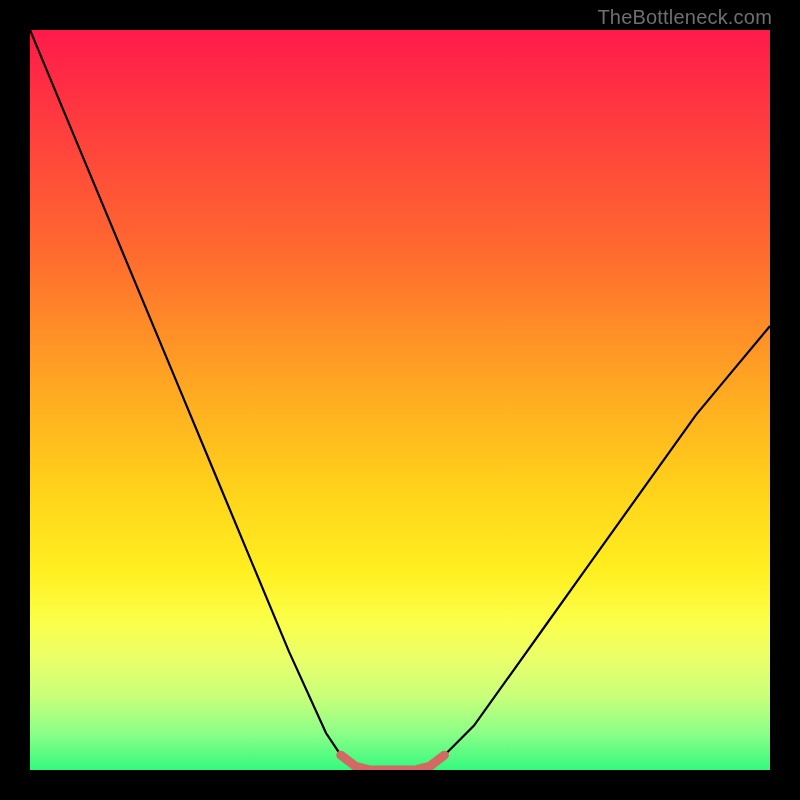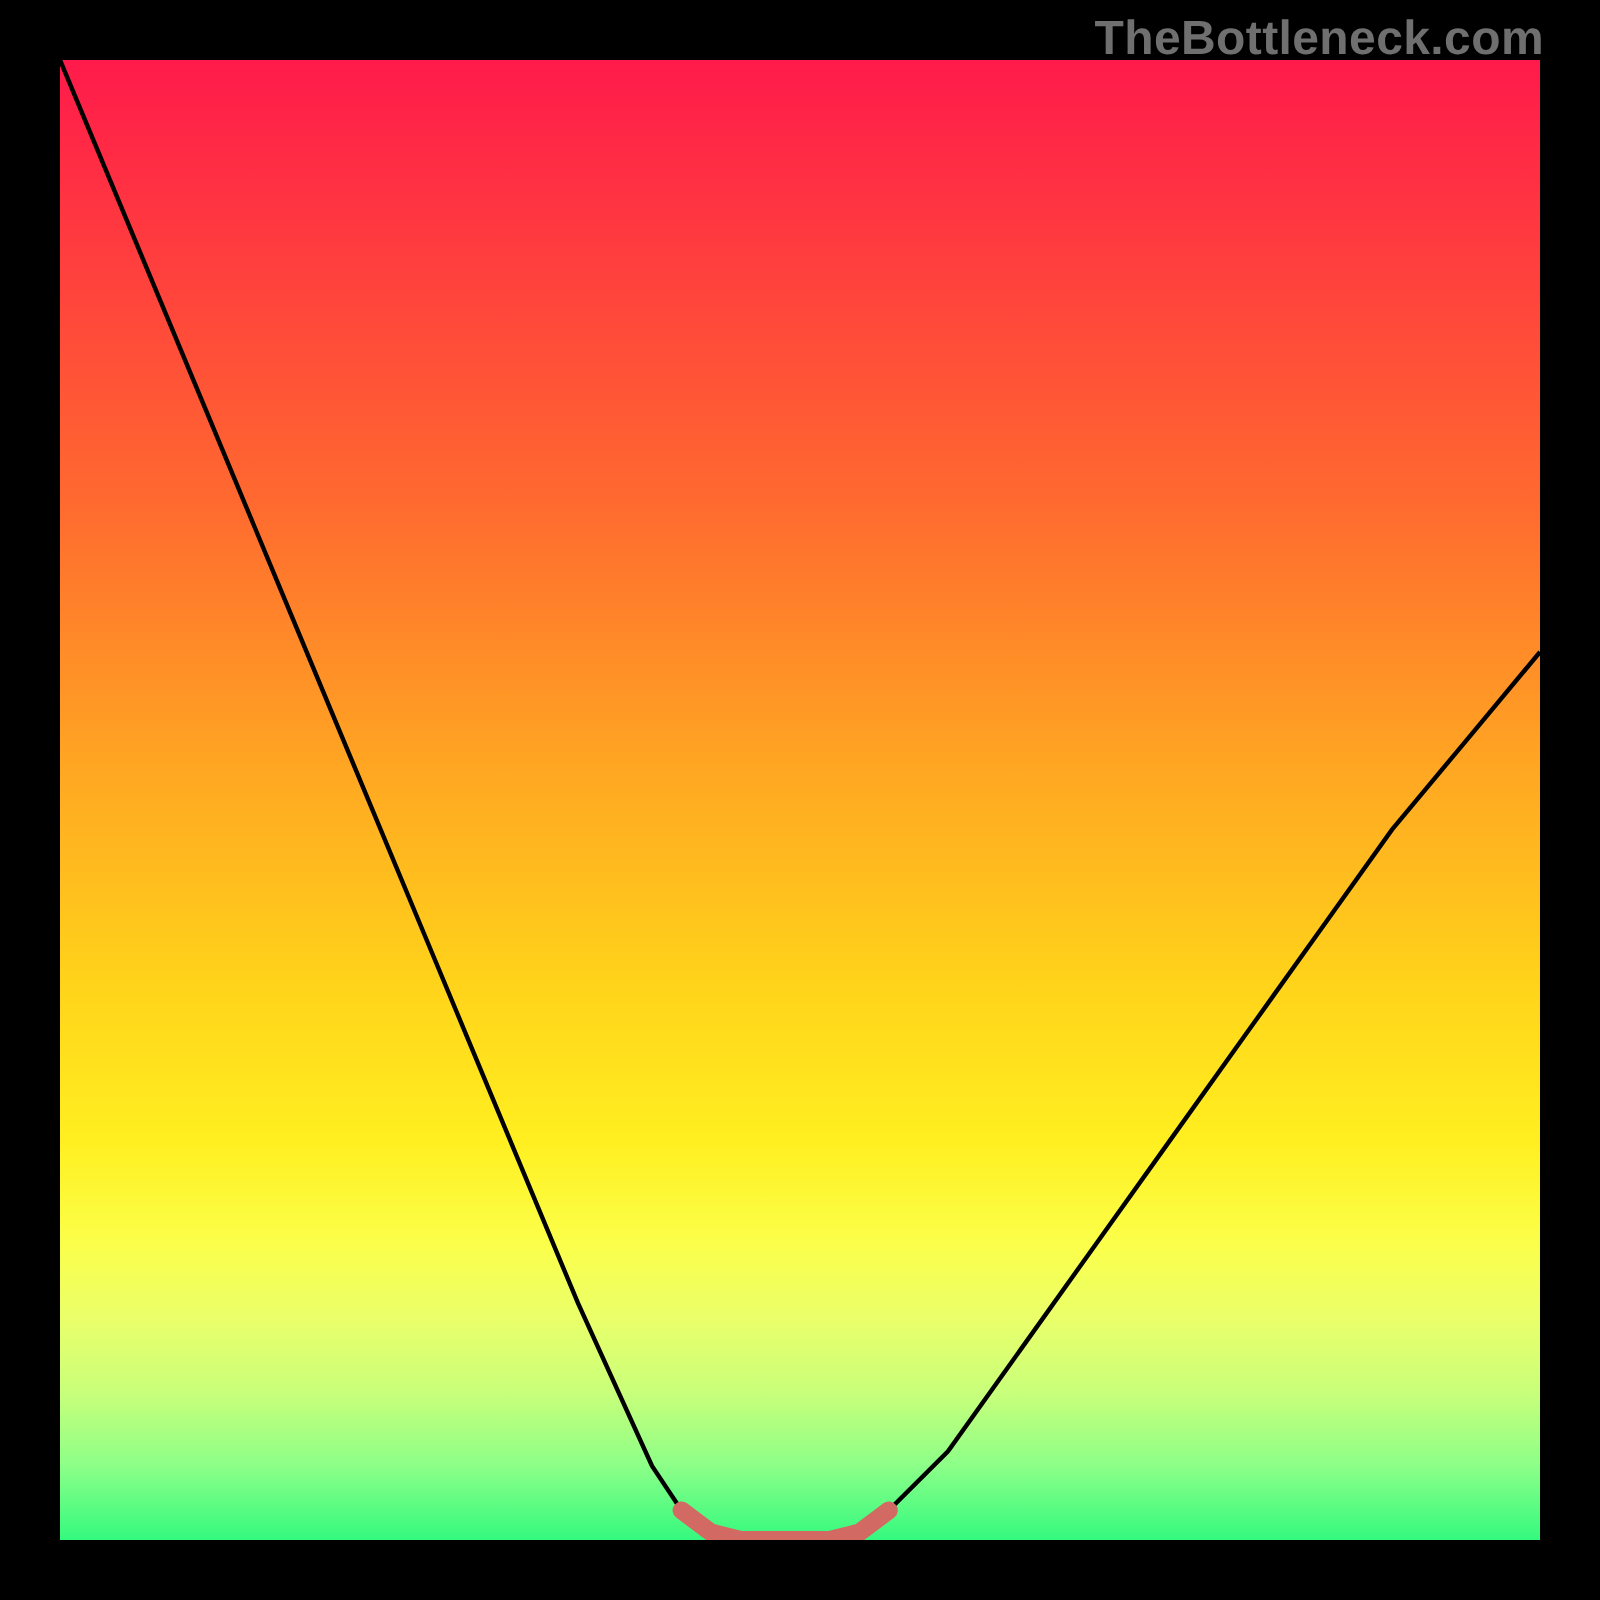--- a/index.html
+++ b/index.html
@@ -47,22 +47,22 @@
     position: absolute;
     inset: 0;
     width: 740px;
     height: 740px;
   }
   .watermark {
     position: absolute;
     top: 6px;
     right: 28px;
     color: #6f6f6f;
-    font-size: 24px;
-    font-weight: 700;
+    font-size: 20px;
+    font-weight: 400;
     letter-spacing: 0.2px;
     user-select: none;
   }
 </style>
 </head>
 <body>
 
 <div class="frame">
 
   <div class="watermark">TheBottleneck.com</div>

